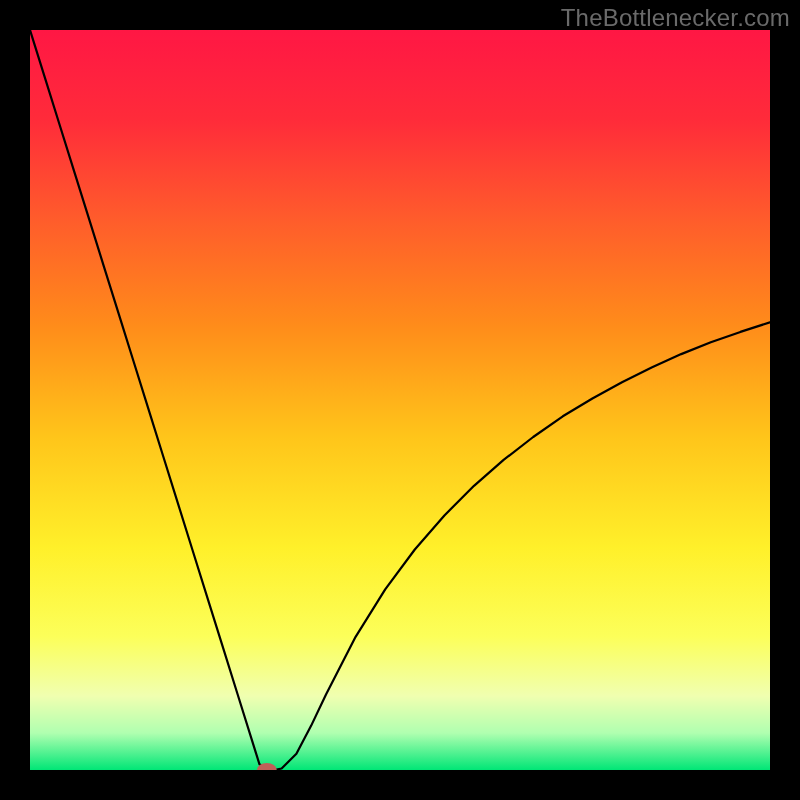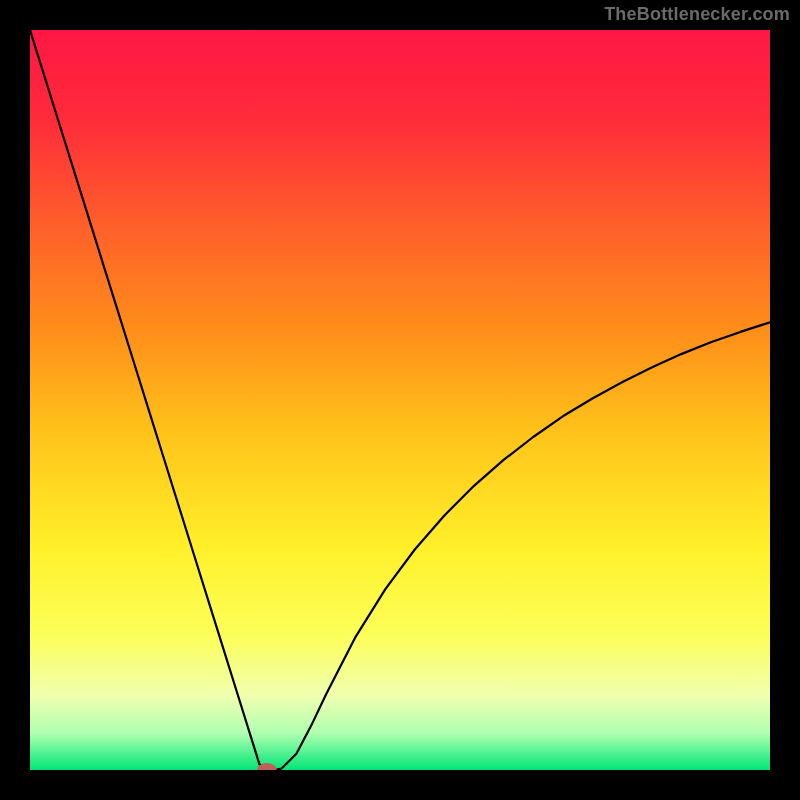--- a/index.html
+++ b/index.html
@@ -22,22 +22,22 @@
     left: 30px;
     top: 30px;
     width: 740px;
     height: 740px;
   }
   .watermark {
     position: absolute;
     top: 4px;
     right: 10px;
     color: #6a6a6a;
-    font-size: 18px;
-    font-weight: 700;
+    font-size: 24px;
+    font-weight: 400;
     letter-spacing: 0.2px;
     user-select: none;
   }
   svg {
     display: block;
   }
 </style>
 </head>
 <body>
 

